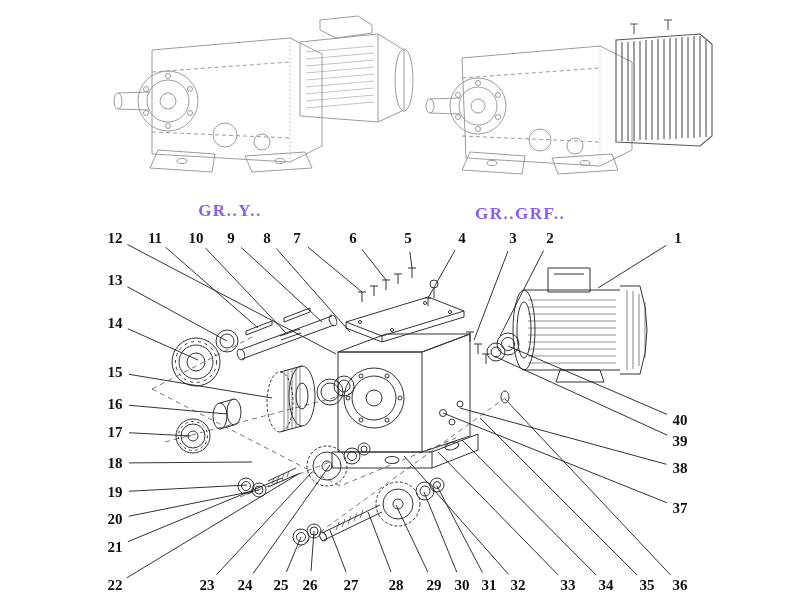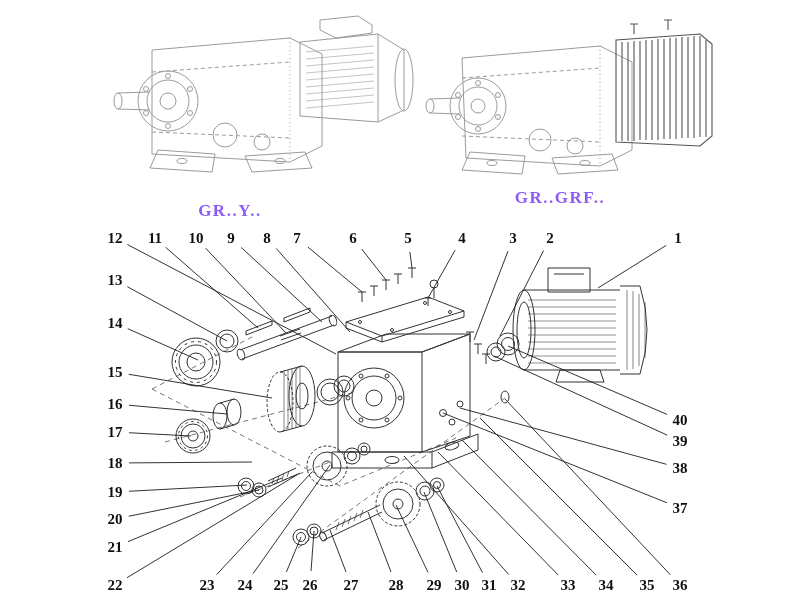--- a/index.html
+++ b/index.html
@@ -1,21 +1,21 @@
 <!DOCTYPE html>
 <html><head>
 <meta charset="utf-8">
 <style>
   html,body{margin:0;padding:0;background:#ffffff}
   .stage{position:relative;width:800px;height:600px;background:#fff;overflow:hidden;
          font-family:"Liberation Serif",serif}
   .stage>svg{position:absolute;left:0;top:0}
   .series-label{position:absolute;font-weight:bold;font-size:17px;letter-spacing:1.5px;color:#8b5cf6}
   #label-left{left:150px;top:201px;width:160px;text-align:center}
-  #label-right{left:475px;top:188px;width:170px;text-align:center}
+  #label-right{left:475px;top:204px;width:170px;text-align:left}
   #anno line{stroke:#1c1c1c;stroke-width:0.9}
   #anno text{font-family:"Liberation Serif",serif;font-weight:bold;font-size:15px;fill:#101010;text-anchor:middle}
 </style>
 </head>
 <body>
 
 <div class="stage">
 
   <svg width="800" height="600" viewBox="0 0 800 600">
 

